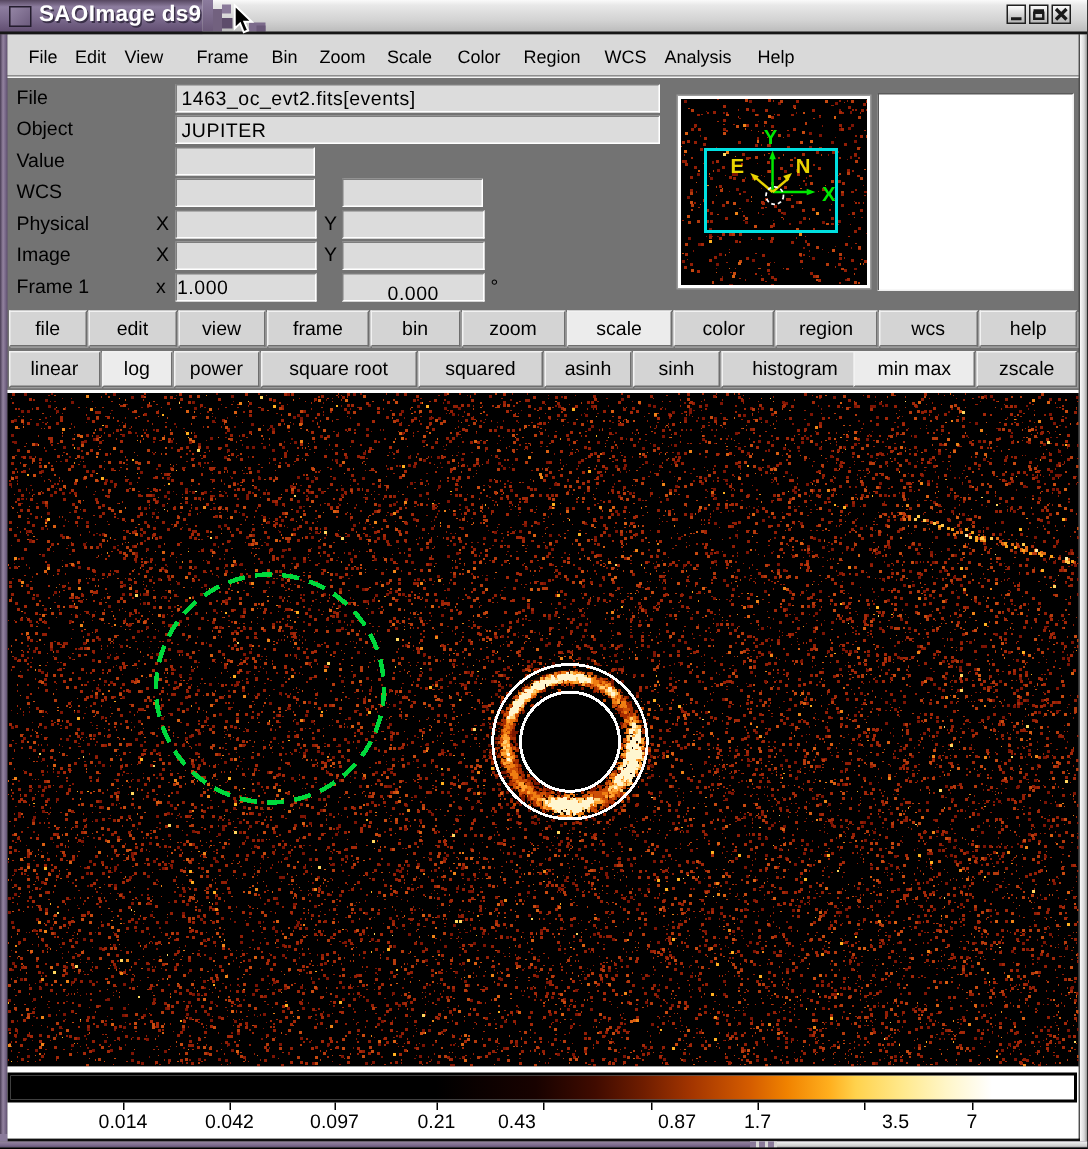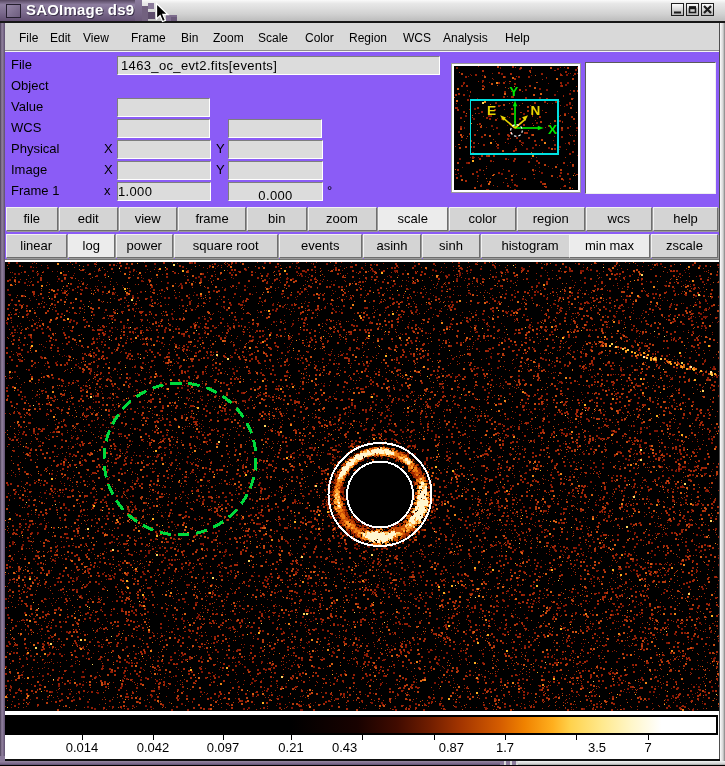--- a/index.html
+++ b/index.html
@@ -1,15 +1,15 @@
 <!DOCTYPE html>
 <html><head><meta charset="utf-8"><style>
 * {margin:0;padding:0;box-sizing:border-box}
 body {width:725px;height:766px;font-family:"Liberation Sans",sans-serif;background:#000}
-#win {position:relative;width:725px;height:766px;background:#8b5cf6;overflow:hidden}
+#win {position:relative;width:725px;height:766px;background:#737373;overflow:hidden}
 .lab {position:absolute;font-size:13px;color:#000}
 .ent {position:absolute;height:19px;font-size:13px;letter-spacing:.35px;color:#000;background:#dcdcdc;
   border:1px solid;border-color:#7e7e7e #fff #fff #7e7e7e;line-height:17px;white-space:nowrap;overflow:hidden}
 .btn {position:absolute;height:24px;font-size:13px;color:#000;background:#d4d4d4;text-align:center;
   line-height:22px;border:1px solid;border-color:#f2f2f2 #6e6e6e #6e6e6e #f2f2f2;box-shadow:1px 1px 0 #9a9a9a}
 .btn.on {background:#ececec}
 .wbtn {position:absolute;top:3px;width:13px;height:13px;border:1px solid #1f1f1f;
   background:linear-gradient(180deg,#fcfcfc,#cfcfcf 60%,#b8b8b8);z-index:5}
 .wbtn svg{position:absolute;left:-1px;top:-1px}
 </style></head><body>
@@ -78,20 +78,21 @@
 <div style="position:absolute;left:5px;top:51px;width:714px;height:1px;background:#f4f4f4"></div>
 
 <div class="lab" style="left:11px;top:56.5px">File</div>
     <div class="lab" style="left:11px;top:77.5px">Object</div>
     <div class="lab" style="left:11px;top:98.5px">Value</div>
     <div class="lab" style="left:11px;top:119.5px">WCS</div>
     <div class="lab" style="left:11px;top:140.5px">Physical</div>
     <div class="lab" style="left:11px;top:161.5px">Image</div>
     <div class="lab" style="left:11px;top:182.5px">Frame 1</div>
     <div class="ent" style="left:117px;top:55.5px;width:323px;text-align:left;padding:0 0 0 3px">1463_oc_evt2.fits[events]</div>
+    <div class="ent" style="left:117px;top:76.5px;width:323px;text-align:left;padding:0 0 0 3px">JUPITER</div>
     <div class="ent" style="left:117px;top:97.5px;width:93px;text-align:left;padding:0 0 0 3px"></div>
     <div class="ent" style="left:117px;top:118.5px;width:93px;text-align:left;padding:0 0 0 3px"></div>
     <div class="ent" style="left:228px;top:118.5px;width:94px;text-align:left;padding:0 0 0 3px"></div>
     <div class="lab" style="left:104px;top:140.5px">X</div>
     <div class="ent" style="left:117px;top:139.5px;width:94px;text-align:left;padding:0 0 0 3px"></div>
     <div class="lab" style="left:216px;top:140.5px">Y</div>
     <div class="ent" style="left:228px;top:139.5px;width:95px;text-align:left;padding:0 0 0 3px"></div>
     <div class="lab" style="left:104px;top:161.5px">X</div>
     <div class="ent" style="left:117px;top:160.5px;width:94px;text-align:left;padding:0 0 0 3px"></div>
     <div class="lab" style="left:216px;top:161.5px">Y</div>
@@ -155,21 +156,21 @@
     <div class="btn" style="left:307.5px;top:207px;width:69.0px">zoom</div>
     <div class="btn on" style="left:377.5px;top:207px;width:70.5px">scale</div>
     <div class="btn" style="left:449px;top:207px;width:67px">color</div>
     <div class="btn" style="left:517px;top:207px;width:67.5px">region</div>
     <div class="btn" style="left:585.5px;top:207px;width:66.5px">wcs</div>
     <div class="btn" style="left:653px;top:207px;width:65px">help</div>
     <div class="btn" style="left:5.5px;top:234px;width:61.5px">linear</div>
     <div class="btn on" style="left:68px;top:234px;width:46.5px">log</div>
     <div class="btn" style="left:115.5px;top:234px;width:57.5px">power</div>
     <div class="btn" style="left:174px;top:234px;width:103.5px">square root</div>
-    <div class="btn" style="left:278.5px;top:234px;width:83.5px">events</div>
+    <div class="btn" style="left:278.5px;top:234px;width:83.5px">squared</div>
     <div class="btn" style="left:363px;top:234px;width:58px">asinh</div>
     <div class="btn" style="left:422px;top:234px;width:58px">sinh</div>
     <div class="btn" style="left:481px;top:234px;width:98px">histogram</div>
     <div class="btn on" style="left:569px;top:234px;width:81px">min max</div>
     <div class="btn" style="left:651px;top:234px;width:67px">zscale</div>
 <div style="position:absolute;left:5px;top:259px;width:714px;height:1px;background:#777"></div>
 <div style="position:absolute;left:5px;top:260px;width:714px;height:2px;background:#fdfdfd"></div>
 
 <svg width="714" height="449" viewBox="0 0 714 449" style="position:absolute;left:5px;top:262px;background:#000" shape-rendering="crispEdges" fill="none">
 <circle cx="375.0" cy="232.5" r="43.5" stroke="rgba(150,44,0,.20)" stroke-width="9"></circle>

